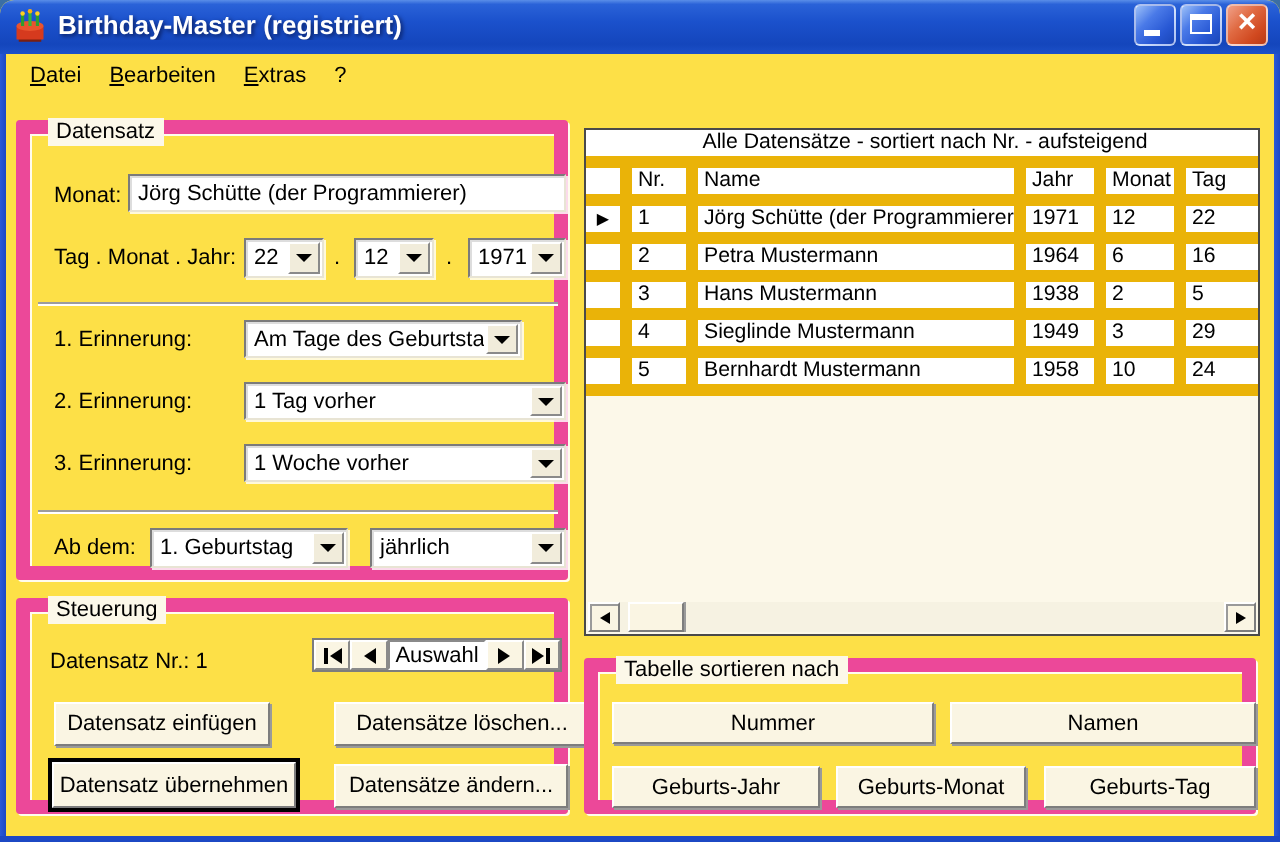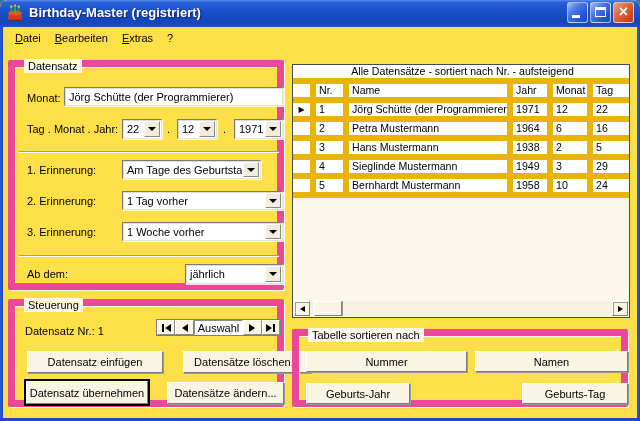--- a/index.html
+++ b/index.html
@@ -224,20 +224,26 @@
     <div class="combo" style="left:107px; top:155px; width:161px; height:19px;">
       <span class="combo-value">1 Woche vorher</span>
       <span class="combo-btn">
           <i class="tri-down"></i>
         </span>
     </div>
 
     <div class="separator" style="left:4px; top:188px; width:260px;"></div>
 
     <span class="label" style="left:12px; top:201px;">Ab dem:</span>
+    <div class="combo" style="left:60px; top:197px; width:99px; height:20px;">
+      <span class="combo-value">1. Geburtstag</span>
+      <span class="combo-btn">
+          <i class="tri-down"></i>
+        </span>
+    </div>
     <div class="combo" style="left:170px; top:197px; width:98px; height:20px;">
       <span class="combo-value">jährlich</span>
       <span class="combo-btn">
           <i class="tri-down"></i>
         </span>
     </div>
   </div>
 
   <div class="abs groupbox" style="left:8px; top:299px; width:276px; height:108px;">
     <span class="legend">Steuerung</span>
@@ -255,22 +261,22 @@
       <span class="nav-seg nav-label" style="width:53px;">Auswahl</span>
       <span class="nav-seg" style="width:23px;">
           <i class="tri-r"></i>
         </span>
       <span class="nav-seg" style="width:23px;">
           <i class="tri-r"></i>
           <i class="vbar"></i>
         </span>
     </div>
 
-    <div class="btn" style="left:12px; top:45px; width:136px; height:22px;">Datensatz einfügen</div>
-    <div class="btn" style="left:168px; top:45px; width:128px; height:22px;">Datensätze löschen...</div>
+    <div class="btn" style="left:12px; top:45px; width:108px; height:22px;">Datensatz einfügen</div>
+    <div class="btn" style="left:152px; top:45px; width:128px; height:22px;">Datensätze löschen...</div>
     <div class="btn btn-default" style="left:11px; top:75px; width:122px; height:23px;">Datensatz übernehmen</div>
     <div class="btn" style="left:152px; top:76px; width:117px; height:22px;">Datensätze ändern...</div>
   </div>
 
   <div class="grid">
     <table>
       <colgroup>
         <col style="width:20px">
           <col style="width:33px">
           <col style="width:164px">
@@ -343,16 +349,17 @@
           <i class="tri-r"></i>
         </span>
     </div>
   </div>
 
   <div class="abs groupbox" style="left:292px; top:329px; width:336px; height:78px;">
     <span class="legend">Tabelle sortieren nach</span>
     <div class="btn" style="left:7px; top:15px; width:161px; height:21px;">Nummer</div>
     <div class="btn" style="left:176px; top:15px; width:153px; height:21px;">Namen</div>
     <div class="btn" style="left:7px; top:47px; width:104px; height:21px;">Geburts-Jahr</div>
+    <div class="btn" style="left:119px; top:47px; width:95px; height:21px;">Geburts-Monat</div>
     <div class="btn" style="left:223px; top:47px; width:106px; height:21px;">Geburts-Tag</div>
   </div>
 
 </div>
 
 </body></html>

